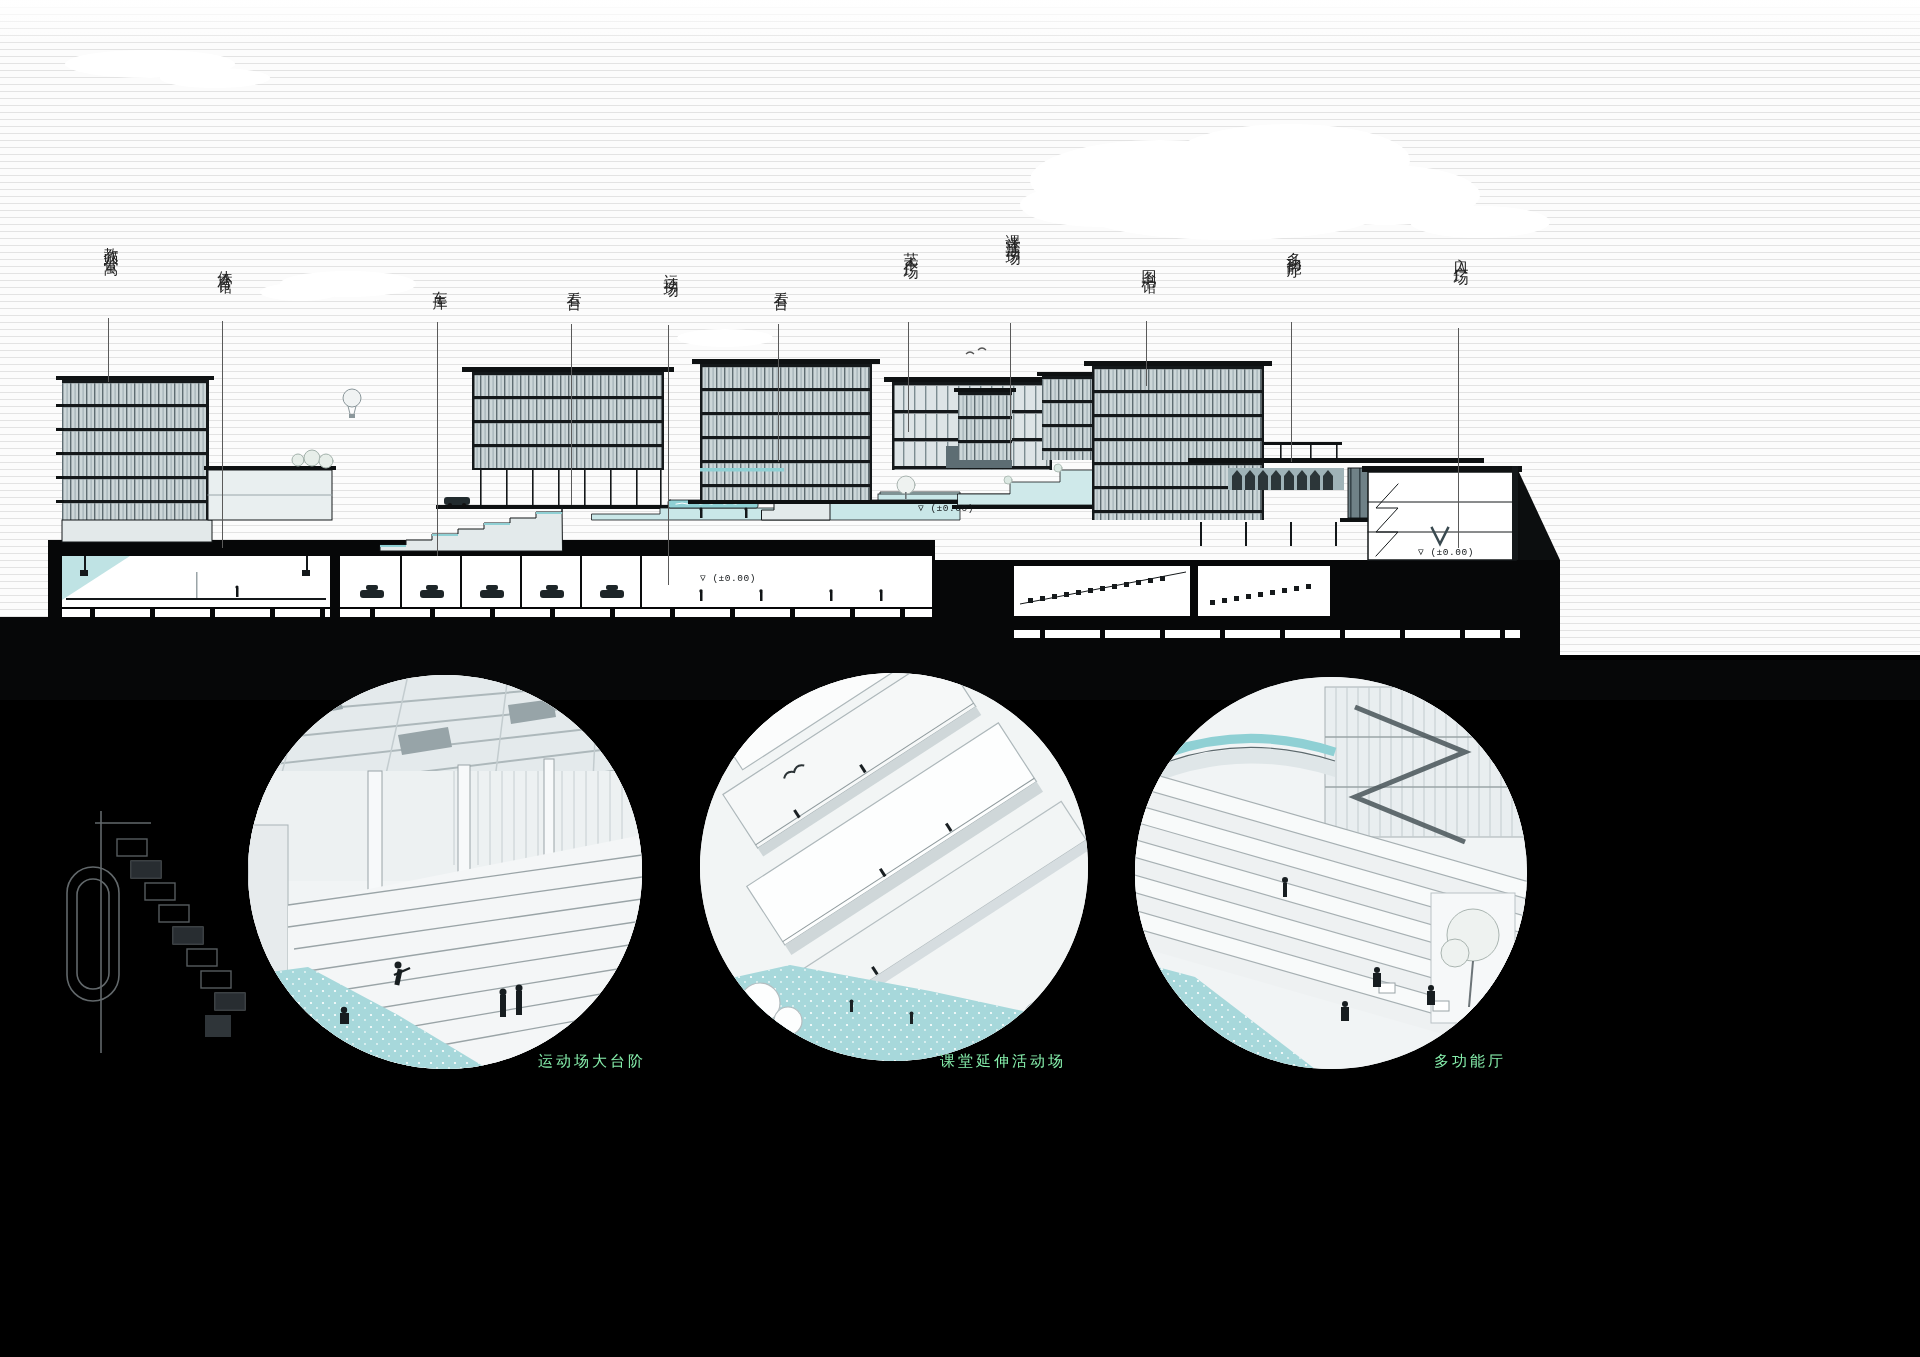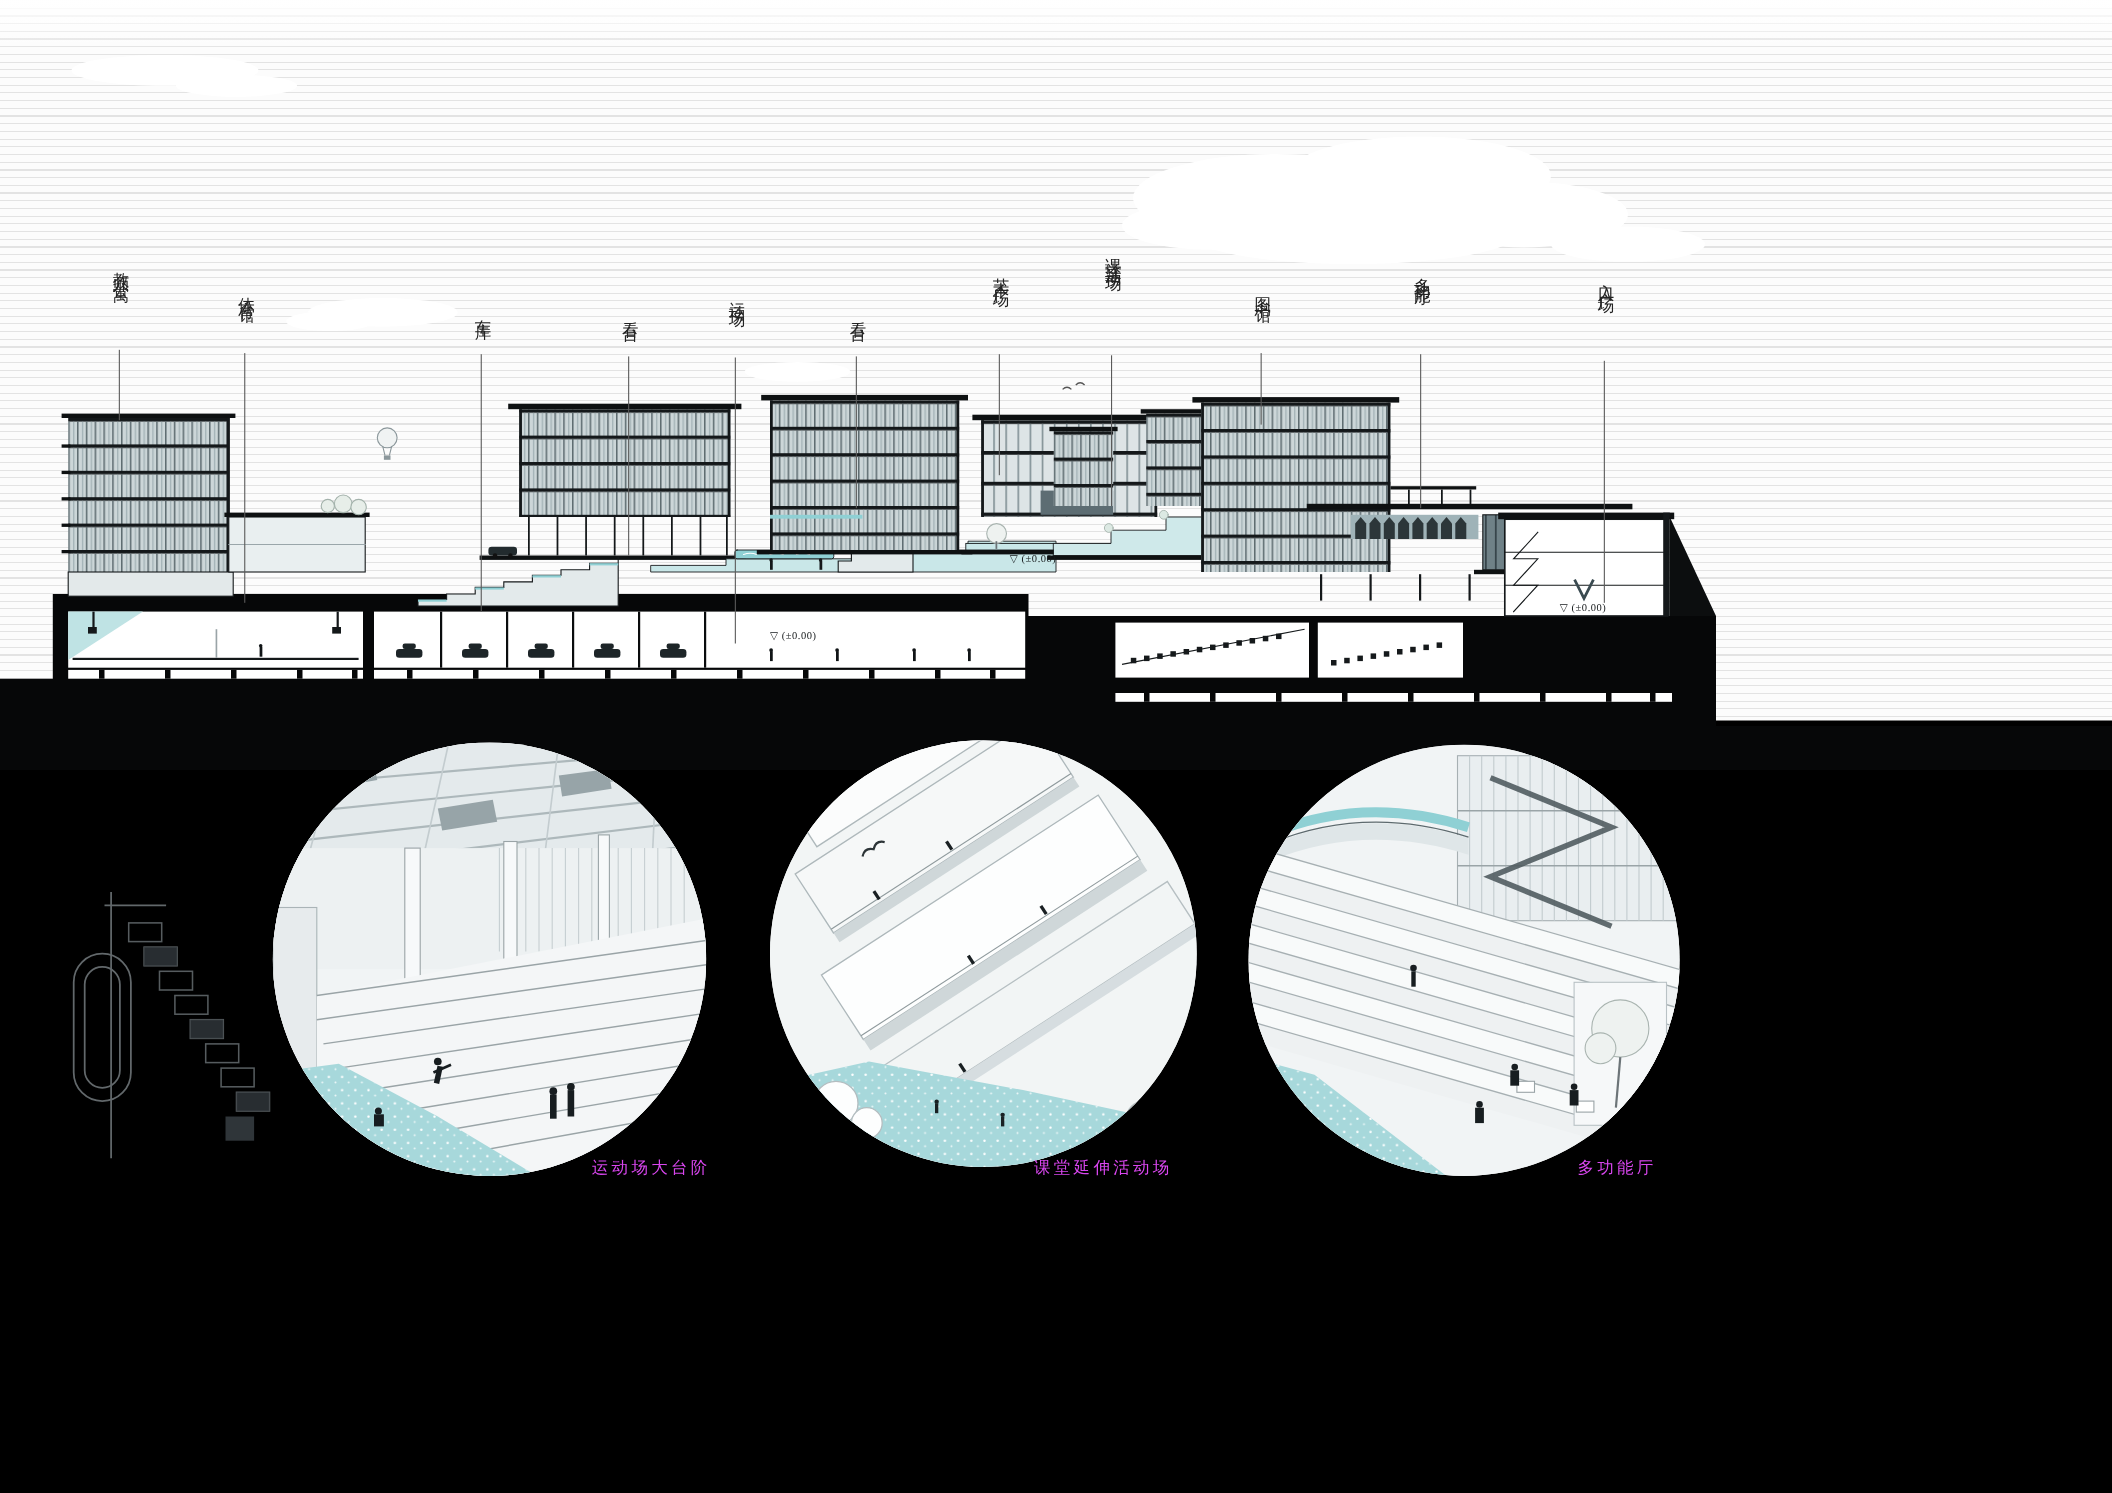--- a/index.html
+++ b/index.html
@@ -1,31 +1,31 @@
 <!DOCTYPE html>
 <html><head>
 <meta charset="utf-8">
 <style>
   html,body{margin:0;padding:0;background:#000;}
   .board{position:relative;width:1920px;height:1357px;background:#000;overflow:hidden;
-         font-family:Liberation Serif, serif;}
+         font-family:Liberation Mono, monospace;}
   
   .paper{position:absolute;left:0;top:0;width:1920px;height:655px;
          background:repeating-linear-gradient(180deg,#e3e3e3 0 1px,#fcfcfc 1px 7px);}
   .paper-fade{position:absolute;left:0;top:0;width:1920px;height:46px;
          background:linear-gradient(180deg,#ffffff 0%,rgba(255,255,255,0) 100%);}
   .section-svg{position:absolute;left:0;top:0;}
   
   .callout{position:absolute;writing-mode:vertical-rl;text-orientation:upright;
            font-size:15px;letter-spacing:4px;color:#232323;white-space:nowrap;z-index:5;}
   .leader{position:absolute;width:1px;background:#5a5a5a;z-index:4;}
   .elev{position:absolute;font-size:9.5px;color:#14181a;letter-spacing:.5px;z-index:5;}
   
   .vignette{position:absolute;border-radius:50%;overflow:hidden;background:#f0f3f4;z-index:3;}
-  .caption{position:absolute;color:#d946ef;font-size:15px;letter-spacing:3px;
+  .caption{position:absolute;color:#86efac;font-size:15px;letter-spacing:3px;
            transform:translateX(-50%);z-index:5;white-space:nowrap;}
   .minidiagram{position:absolute;z-index:3;}
 </style>
 </head>
 <body>
 
 <div class="board">
 
   <div class="paper"></div>
   <div class="paper-fade"></div>

